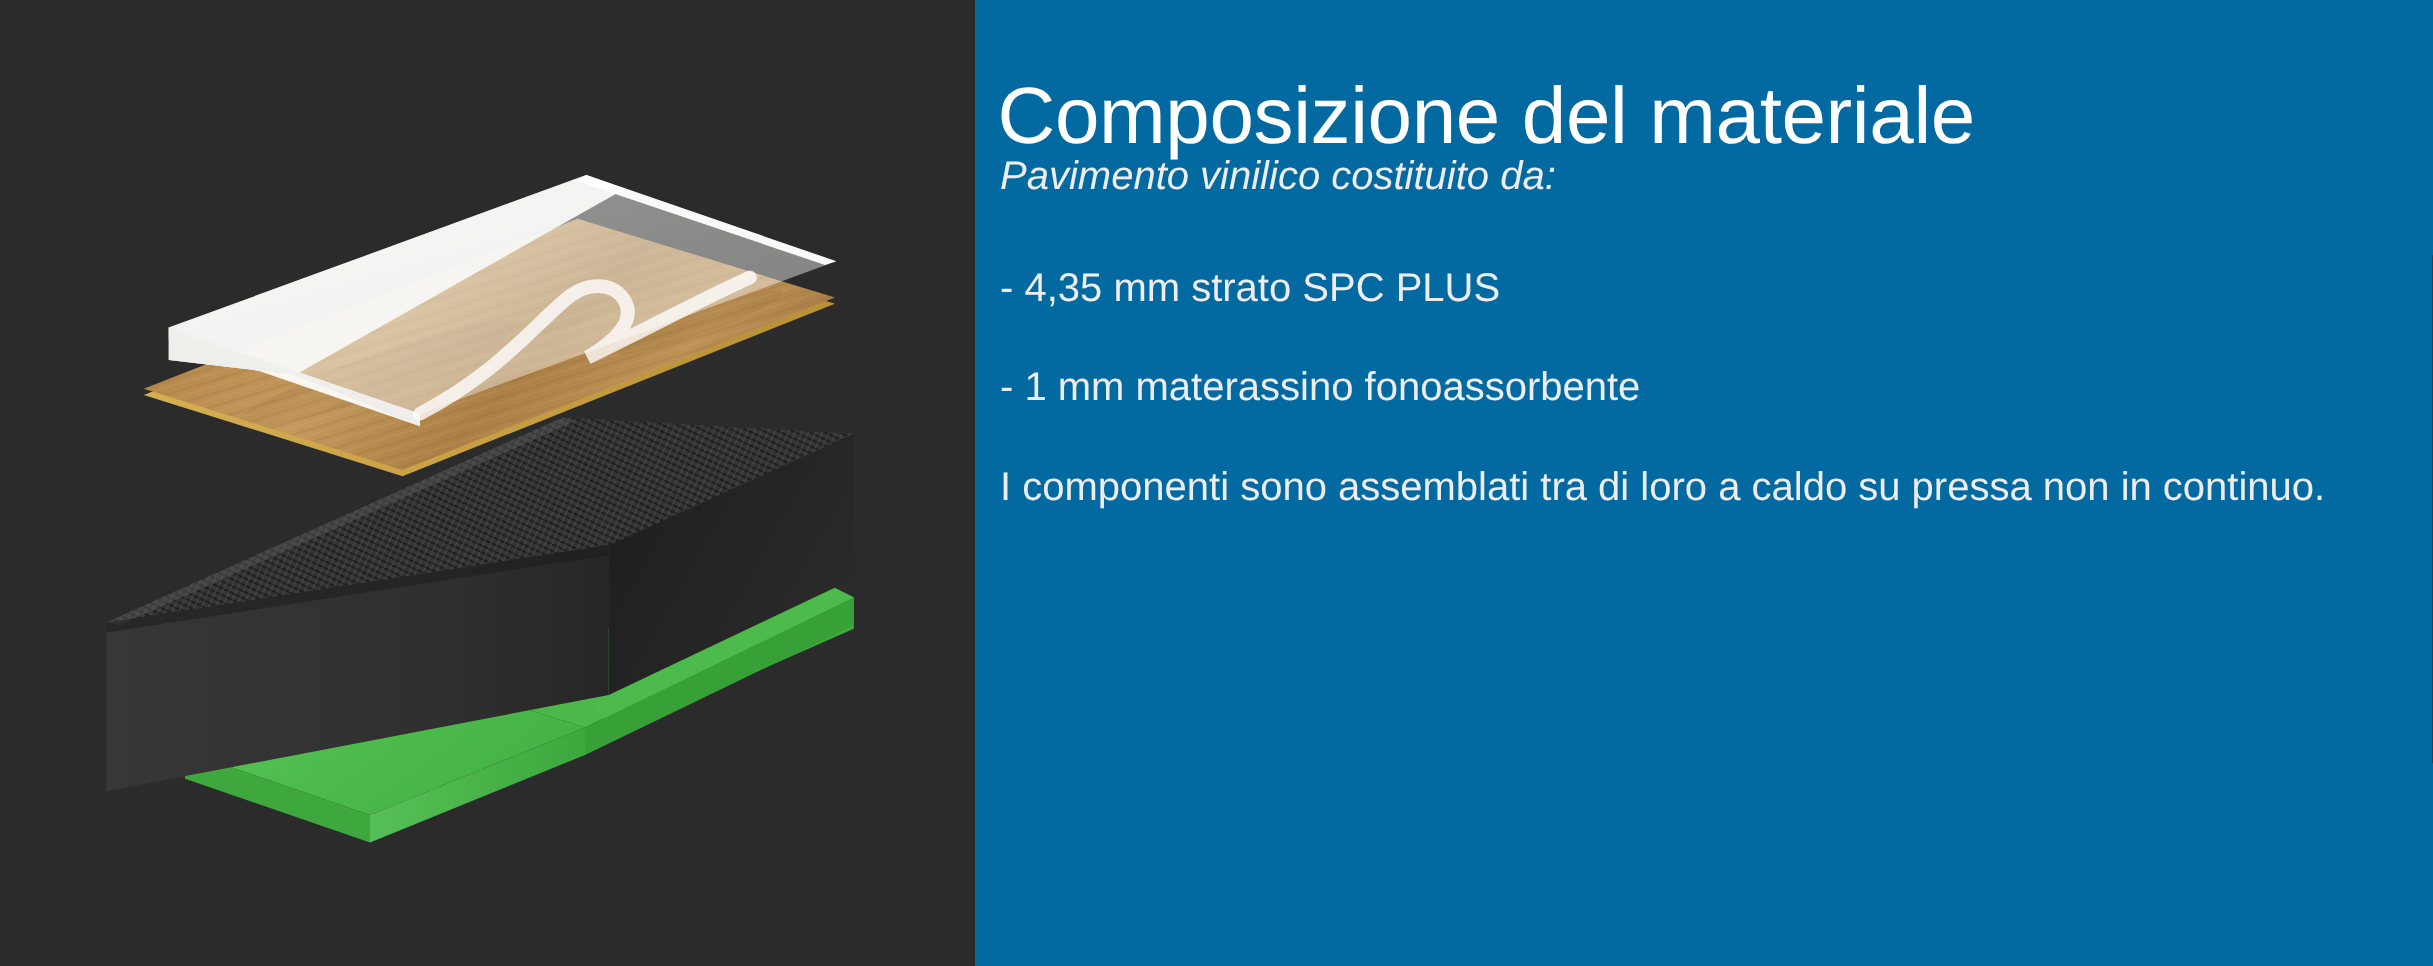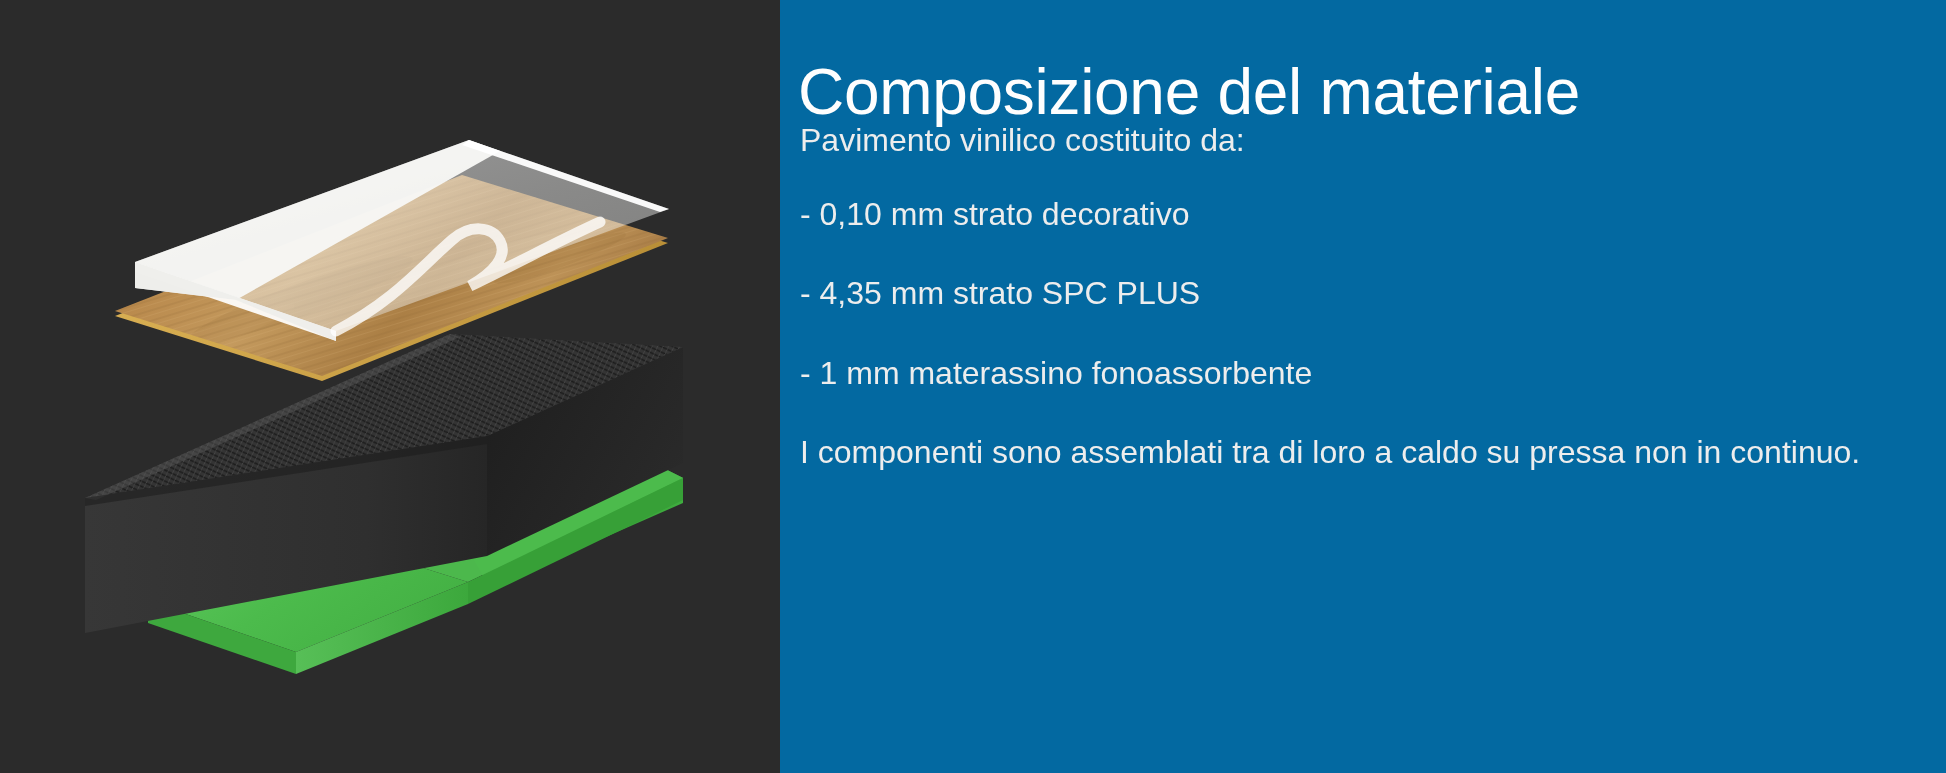--- a/index.html
+++ b/index.html
@@ -75,21 +75,22 @@
     color: #ededed;
     margin: 0 0 38px 0;
     white-space: nowrap;
   }
   .copy-line.wrap {
     white-space: normal;
     margin-bottom: 0;
     width: 1085px;
   }
   .copy-line.lead {
-    margin-bottom: 32px;
+    margin-bottom: 48px;
+    font-style: italic;
   }
 </style>
 </head>
 <body>
 
 <div id="stage">
 
   <div id="diagram-pane">
     <svg id="diagram-svg" viewBox="0 0 780 773" preserveAspectRatio="xMidYMid meet" aria-label="Vista esplosa strati">
       <defs>
@@ -224,21 +225,20 @@
   <div id="text-pane">
 
     <h1 id="page-title">Composizione del materiale</h1>
 
     <div id="body-copy">
 
       <p class="copy-line lead">Pavimento vinilico costituito da:</p>
 
 
 
-      <p class="copy-line">- 0,10 mm strato decorativo</p>
 
       <p class="copy-line">- 4,35 mm strato SPC PLUS</p>
 
       <p class="copy-line">- 1 mm materassino fonoassorbente</p>
 
       <p class="copy-line wrap">I componenti sono assemblati tra di loro a caldo su pressa non in continuo.</p>
     </div>
   </div>
 </div>
 

